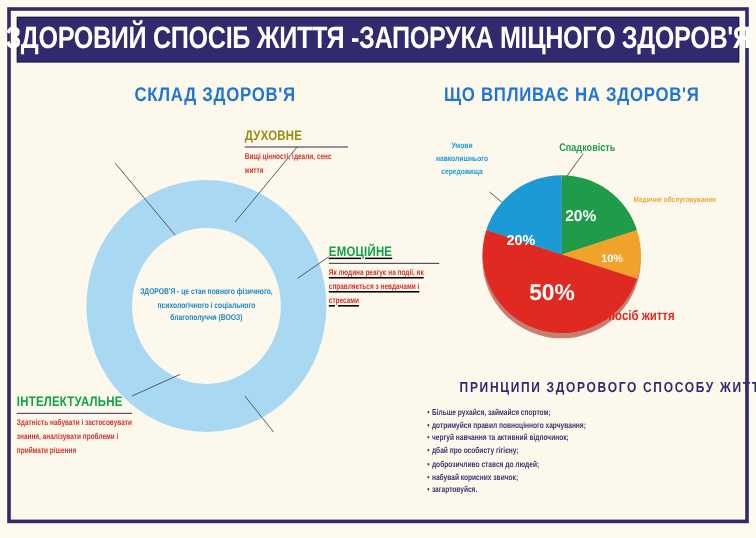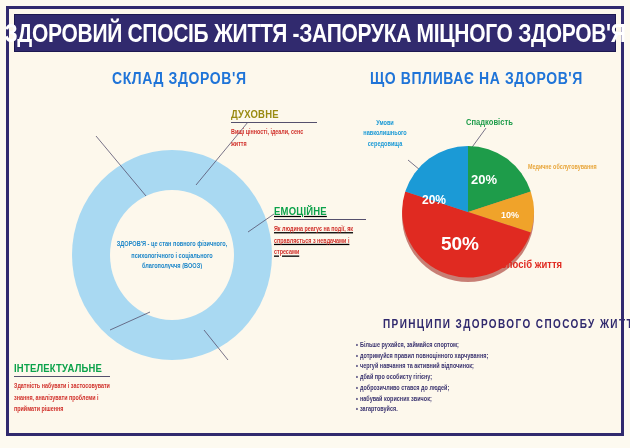--- a/index.html
+++ b/index.html
@@ -167,33 +167,33 @@
     <line x1="110" y1="330" x2="150" y2="312" stroke="#55506d" stroke-width="0.8"></line>
     <line x1="228" y1="360" x2="204" y2="330" stroke="#55506d" stroke-width="0.8"></line>
 
     <line x1="408" y1="160" x2="432" y2="180" stroke="#55506d" stroke-width="0.8"></line>
     <line x1="486" y1="128" x2="470" y2="150" stroke="#55506d" stroke-width="0.8"></line>
     <line x1="524" y1="178" x2="500" y2="186" stroke="#d8a33c" stroke-width="0.8"></line>
     <line x1="508" y1="258" x2="496" y2="268" stroke="#e02a21" stroke-width="0.8"></line>
   </svg>
 
 
-  <div class="callout olive" style="left:231px;top:108px;width:86px;">
+  <div class="callout olive" style="left:204px;top:108px;width:86px;">
     <span class="lbl">ДУХОВНЕ</span>
     <div class="rule"></div>
     <div class="desc">Вищі цінності, ідеали, сенс життя</div>
   </div>
 
   <div class="callout green" style="left:274px;top:205px;width:92px;text-decoration:underline;">
     <span class="lbl">ЕМОЦІЙНЕ</span>
     <div class="rule"></div>
     <div class="desc">Як людина реагує на події, як справляється з невдачами і стресами</div>
   </div>
 
-  <div class="callout green" style="left:14px;top:330px;width:96px;margin-top:32px;">
+  <div class="callout green" style="left:14px;top:330px;width:96px;">
     <span class="lbl">ІНТЕЛЕКТУАЛЬНЕ</span>
     <div class="rule"></div>
     <div class="desc">Здатність набувати і застосовувати знання, аналізувати проблеми і приймати рішення</div>
   </div>
 
 
   <div class="pie-wrap">
     <svg viewBox="0 0 140 140" width="140" height="140">
       <ellipse cx="70" cy="74" rx="66" ry="66" fill="#9a1b14" opacity="0.55"></ellipse>
 

